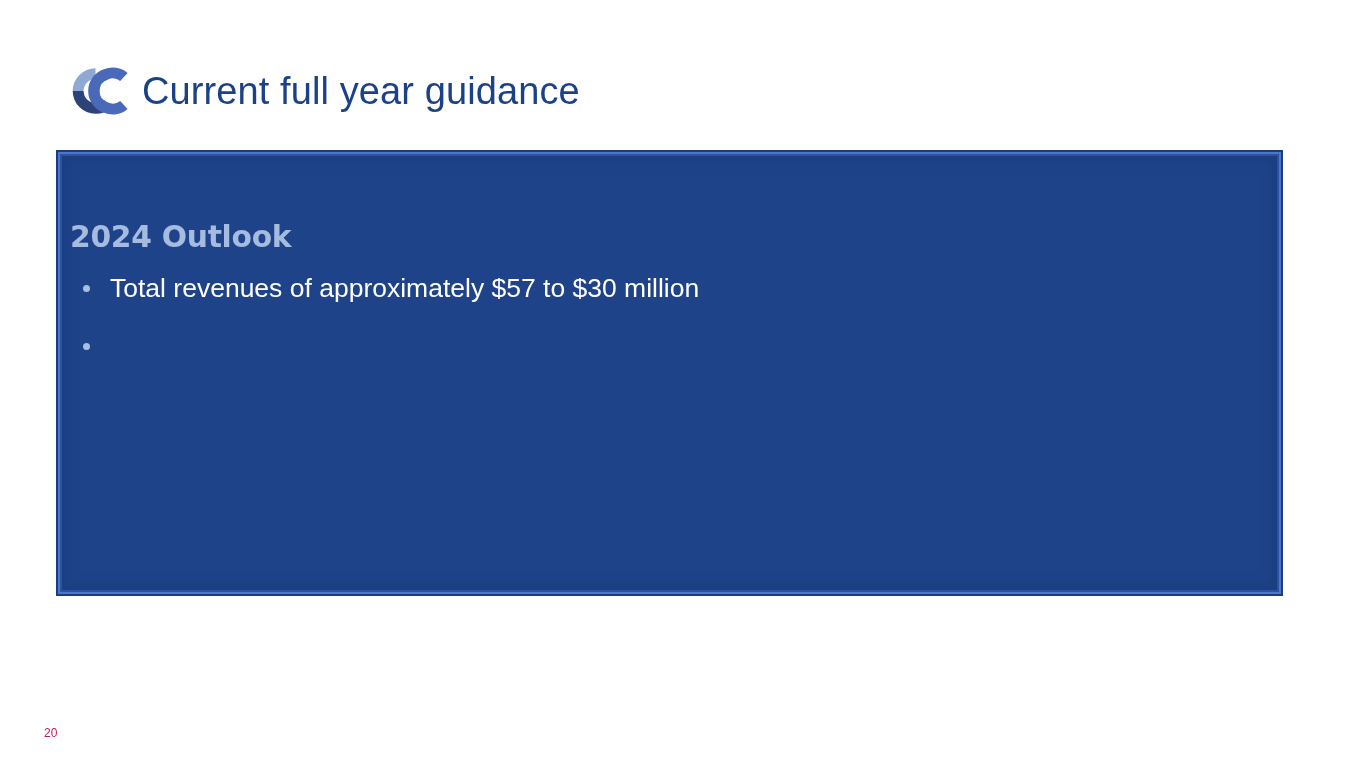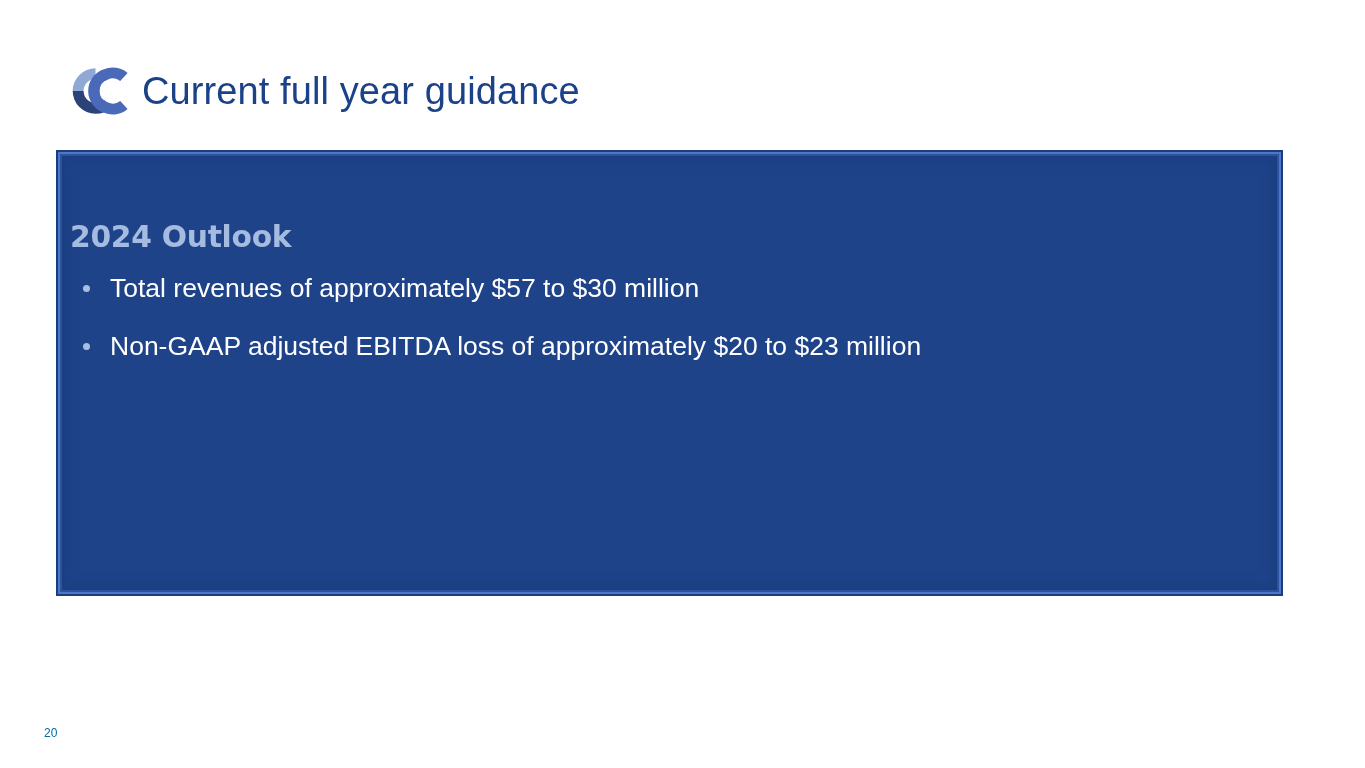--- a/index.html
+++ b/index.html
@@ -117,21 +117,21 @@
     background: #a9bfe2;
   }
 
   
   #page-number {
     position: absolute;
     left: 44px;
     top: 725px;
     font-size: 12px;
     line-height: 16px;
-    color: #0369a1;
+    color: #be185d;
   }
 </style>
 </head>
 <body>
 
 <div id="slide">
 
   <div id="slide-header">
 
     <div id="brand-logo">
@@ -171,21 +171,20 @@
 
       <div id="outlook-heading">2024 Outlook</div>
 
       <ul id="bullet-list">
         <li class="bullet-item">
           <span class="bullet-dot"></span>
           <span>Total revenues of approximately $57 to $30 million</span>
         </li>
         <li class="bullet-item">
           <span class="bullet-dot"></span>
-          <span>Non-GAAP adjusted EBITDA loss of approximately $20 to $23 million</span>
         </li>
       </ul>
 
     </div>
   </div>
 
   <div id="page-number">20</div>
 
 </div>
 

